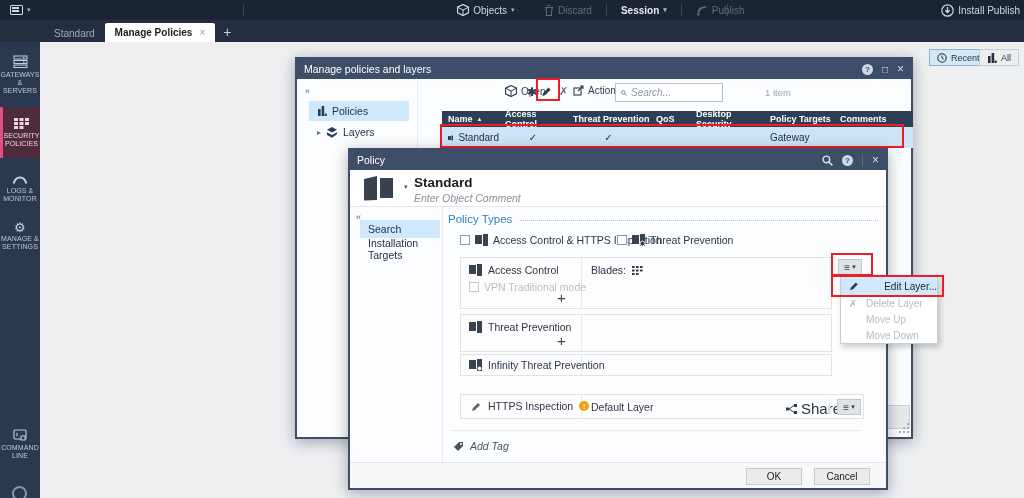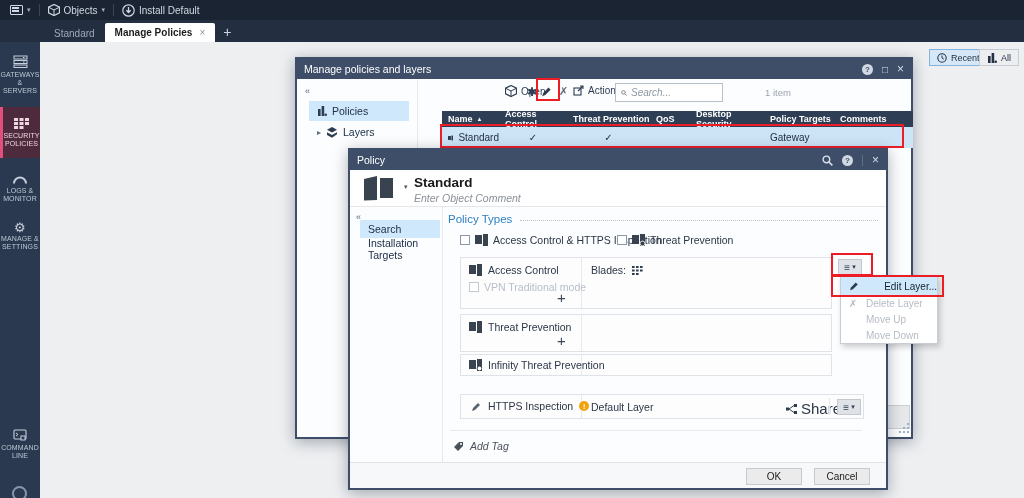--- a/index.html
+++ b/index.html
@@ -1,21 +1,21 @@
 <!DOCTYPE html>
 <html><head>
 <meta charset="utf-8">
 <style>
   * { margin:0; padding:0; box-sizing:border-box; }
   html,body { width:1024px; height:498px; font-family:"Liberation Sans", sans-serif; }
   .screen { position:relative; width:1024px; height:498px; background:#edeff1; overflow:hidden; }
   .abs { position:absolute; }
 
   
-  .topbar { position:absolute; left:0; top:0; width:1024px; height:20px; background:#1b2433; display:flex; align-items:center; color:#cfd8e3; font-size:10px; }
+  .topbar { position:absolute; left:0; top:0; width:1024px; height:20px; background:#1b2433; display:flex; align-items:center; color:#cfd8e3; font-size:10px;justify-content:space-between; }
   .tb-group { display:flex; align-items:center; gap:6px; }
   .tb-item { display:flex; align-items:center; gap:4px; padding:0 4px; height:20px; cursor:default; }
   .tb-sep { width:1px; height:12px; background:#3a4656; margin:0 4px; }
   .caret { font-size:7px; color:#9fb0c2; }
   .dim { color:#5c6d82; }
   .appicon { width:13px; height:10px; border:1.5px solid #cfd8e3; border-radius:1px; position:relative; }
   .appicon::after { content:""; position:absolute; left:1px; top:1px; width:7px; height:1.5px; background:#cfd8e3; box-shadow:0 3px 0 #cfd8e3; }
 
   
   .tabbar { position:absolute; left:0; top:20px; width:1024px; height:22px; background:#232e40; display:flex; align-items:flex-end; }
@@ -105,23 +105,44 @@
         </svg>
       <span>Objects</span>
       <span class="caret">▾</span>
     </div>
     <div class="tb-sep"></div>
     <div class="tb-item">
       <svg width="13" height="13" viewBox="0 0 13 13">
           <circle cx="6.5" cy="6.5" r="5.7" fill="none" stroke="#cfd8e3" stroke-width="1.2"></circle>
           <path d="M6.5 3v5M4.3 6.2 6.5 8.5l2.2-2.3" stroke="#cfd8e3" stroke-width="1.3" fill="none"></path>
         </svg>
-      <span>Install Default</span>
-    </div>
-
+      <span>Install Publish</span>
+    </div>
+
+    <div class="tb-group" style="position:absolute; left:540px;">
+      <div class="tb-item dim">
+        <svg width="10" height="11" viewBox="0 0 10 11">
+            <path d="M3.5.5h3M1 2.5h8M2 2.5l.6 8h4.8l.6-8" fill="none" stroke="#5c6d82" stroke-width="1.1"></path>
+          </svg>
+        <span>Discard</span>
+      </div>
+      <div class="tb-sep"></div>
+      <div class="tb-item" style="color:#e4ebf3; font-weight:bold;">
+        <span>Session</span>
+        <span class="caret">▾</span>
+      </div>
+      <div class="tb-sep"></div>
+      <div class="tb-item dim">
+        <svg width="12" height="11" viewBox="0 0 12 11">
+            <path d="M2 10a8 8 0 0 1 8-8M2.5 6.8A4.5 4.5 0 0 1 7 2.3" fill="none" stroke="#5c6d82" stroke-width="1.3"></path>
+            <circle cx="2.4" cy="9.4" r="1.2" fill="#5c6d82"></circle>
+          </svg>
+        <span>Publish</span>
+      </div>
+    </div>
   </div>
 
   <div class="tabbar">
     <div class="tab" style="margin-left:44px">
       <span>Standard</span>
     </div>
     <div class="tab active">
       <span>Manage Policies</span>
       <span class="tab-close">×</span>
     </div>

